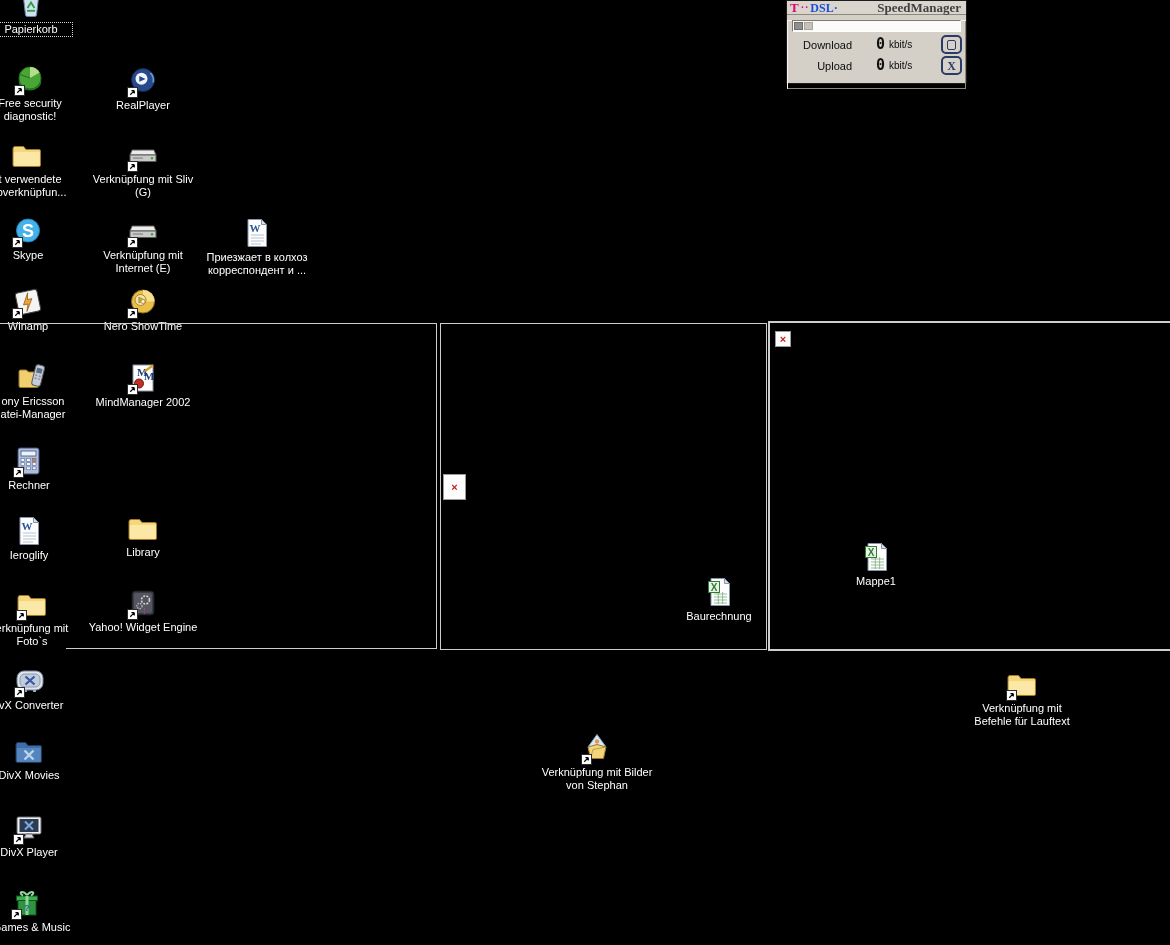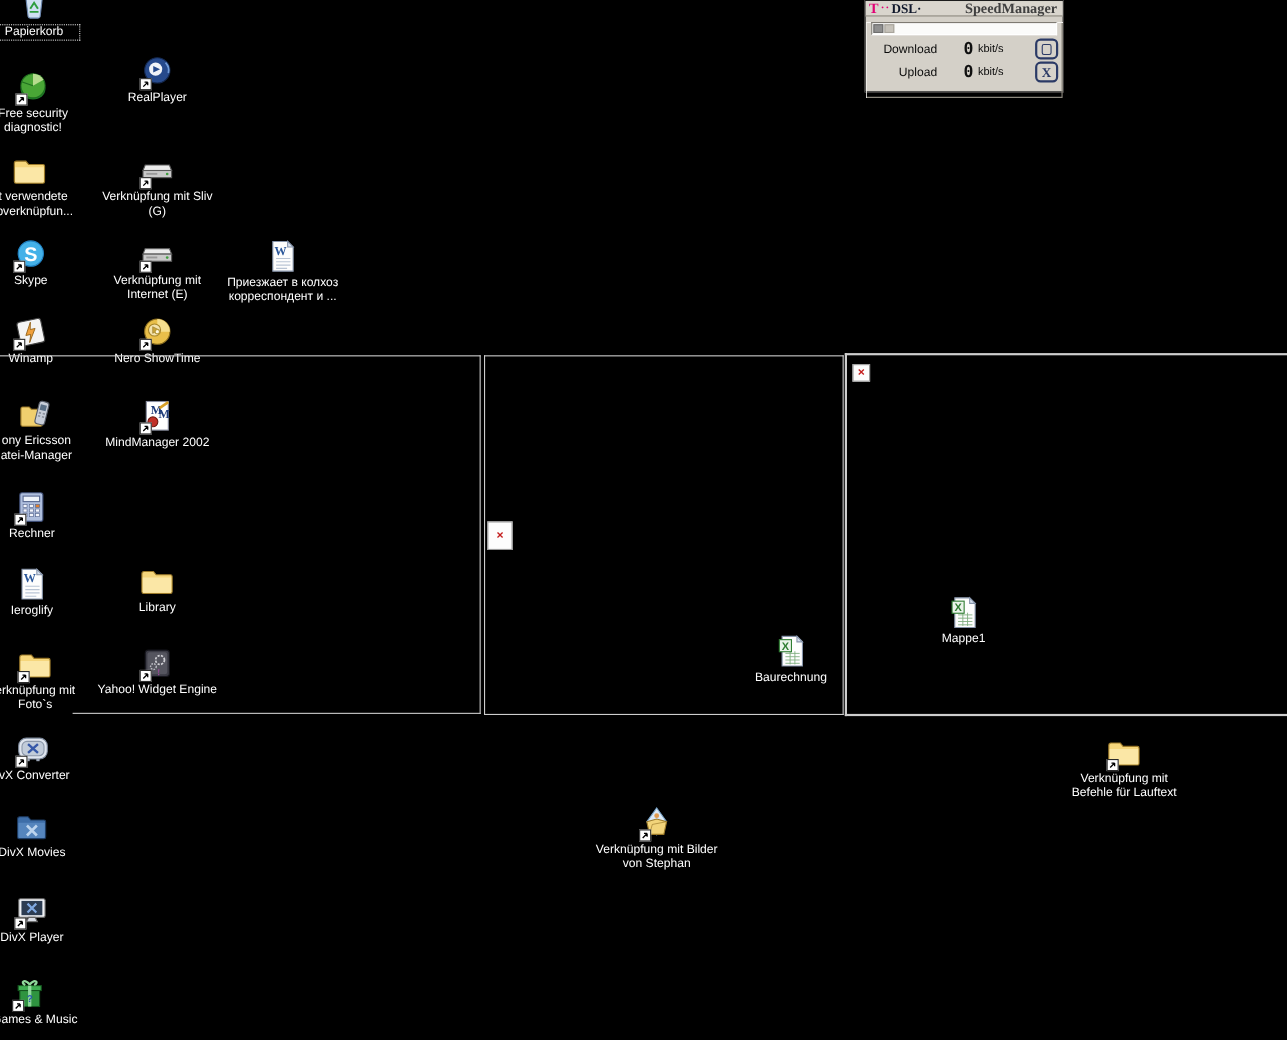--- a/index.html
+++ b/index.html
@@ -25,21 +25,21 @@
 
   
   .sm{position:absolute;left:786px;top:0;width:181px;height:84px;box-sizing:border-box;
       border:1px solid #1c1c1c;background:#d4d0c8;}
   .sm-title{height:13px;background:#d9d5cd;border-bottom:1px solid #8c887e;
             display:flex;align-items:center;justify-content:space-between;padding:0 5px 0 3px;
             font-family:"Liberation Serif",serif;font-weight:bold;}
   .sm-logo{display:flex;align-items:center;}
   .sm-logo .t{color:#e20074;font-size:13px;line-height:12px;}
   .sm-logo .td{color:#e20074;font-size:10px;letter-spacing:1px;margin:0 1px 0 2px;}
-  .sm-logo .br{color:#0f172a;font-size:12px;line-height:12px;}
+  .sm-logo .br{color:#1d4ed8;font-size:12px;line-height:12px;}
   .sm-app{color:#404040;font-size:13px;line-height:12px;}
   .sm-body{position:relative;height:69px;box-shadow:inset 1px 1px 0 #f6f4f0,inset -1px -1px 0 #8c887e;}
   .sm-bar{position:relative;margin:5px 5px 2px 5px;height:12px;background:#fbfbfa;
           border-top:1px solid #7e7a72;border-left:1px solid #7e7a72;
           border-bottom:1px solid #fff;border-right:1px solid #fff;box-sizing:border-box;}
   .seg{position:absolute;top:1px;width:9px;height:8px;box-sizing:border-box;}
   .s1{left:1px;background:#8f8f8f;border:1px solid #6e6e6e;}
   .s2{left:11px;background:#c6c2ba;border:1px solid #a8a49c;}
   .sm-row{display:flex;align-items:center;height:21px;padding:0 4px 0 7px;}
   .sm-lb{flex:0 0 58px;font-size:11px;color:#0a0a0a;text-align:right;}
@@ -111,21 +111,21 @@
           <svg viewBox="0 0 10 10">
             <path d="M2.5 7.5 L7 3 M7 3 H3.8 M7 3 V6.2" stroke="#000" stroke-width="1.3" fill="none"></path>
           </svg>
         </span>
       </div>
       <div class="di-label">
         <div>Free security</div>
         <div>diagnostic!</div>
       </div>
     </div>
-    <div class="di" style="left: 83px; top: 49px;">
+    <div class="di" style="left: 83px; top: 65px;">
       <div class="di-icon">
         <svg viewBox="0 0 32 32">
           <circle cx="16" cy="15" r="11.5" fill="#274a8c" stroke="#15284e"></circle>
           <circle cx="14.5" cy="13.8" r="6" fill="#f2f4f8"></circle>
           <path d="M12.3 11 l6.2 2.9 -6.2 2.9 z" fill="#274a8c"></path>
           <path d="M23.5 8 a10.5 10.5 0 0 1 2.6 9.5" stroke="#6f9ad8" fill="none" stroke-width="1.6"></path>
         </svg>
         <span class="sc">
           <svg viewBox="0 0 10 10">
             <path d="M2.5 7.5 L7 3 M7 3 H3.8 M7 3 V6.2" stroke="#000" stroke-width="1.3" fill="none"></path>

